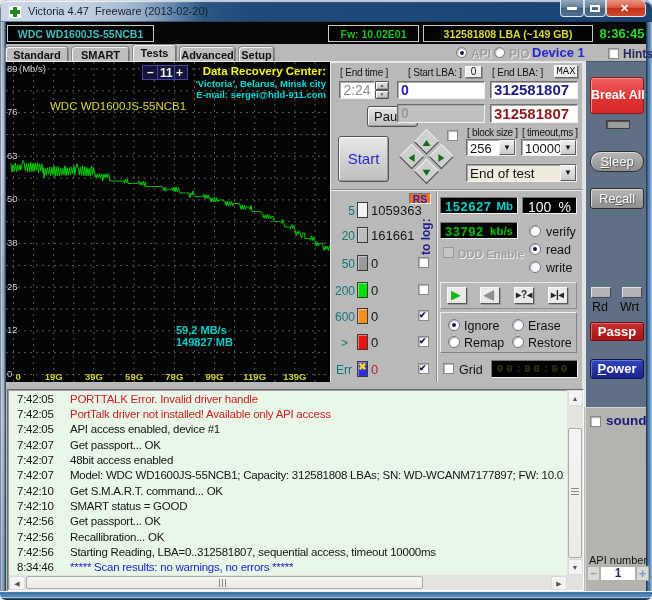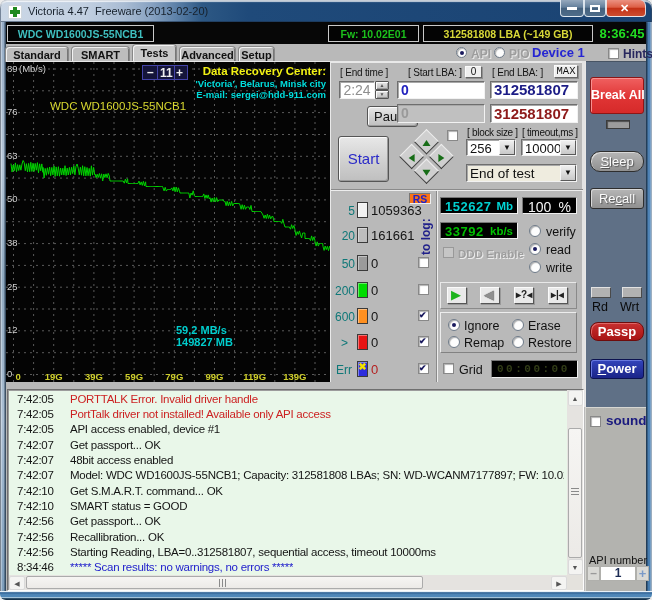--- a/index.html
+++ b/index.html
@@ -344,21 +344,21 @@
     </div>
 
   <div class="abs" style="left:590px;top:77px;width:54px;height:37px;background:linear-gradient(#f06060,#e03535 55%,#d62a2a);border:1px solid #8c1616;border-radius:3px;box-shadow:inset 1px 1px 0 #f89090;color:#fff;font-size:12.5px;font-weight:bold;text-align:center;line-height:35px;white-space:nowrap;">Break All</div>
   <div class="abs" style="left:606px;top:120px;width:24px;height:9px;background:#9c9c9c;border:1px solid #3c3c3c;box-shadow:inset 1px 1px 1px rgba(0,0,0,.5);"></div>
   <div class="abs" style="left:590px;top:151px;width:54px;height:21px;background:linear-gradient(#b6b6b6,#909090);border:1px solid #2e2e2e;border-radius:10px;box-shadow:inset 1px 1px 0 #d8d8d8;color:#fafafa;font-size:13px;text-align:center;line-height:19px;text-shadow:1px 1px 1px #555;"><u>S</u>leep</div>
   <div class="abs" style="left:590px;top:188px;width:54px;height:21px;background:linear-gradient(#b6b6b6,#909090);border:1px solid #2e2e2e;border-radius:3px;box-shadow:inset 1px 1px 0 #d8d8d8;color:#fafafa;font-size:13px;text-align:center;line-height:19px;text-shadow:1px 1px 1px #555;">Re<u>c</u>all</div>
   <div class="abs" style="left:591px;top:287px;width:20px;height:11px;background:#b2b2b2;border:1px solid;border-color:#e2e2e2 #4a4a4a #4a4a4a #e2e2e2;"></div>
   <div class="abs" style="left:622px;top:287px;width:20px;height:11px;background:#b2b2b2;border:1px solid;border-color:#e2e2e2 #4a4a4a #4a4a4a #e2e2e2;"></div>
   <div class="abs" style="left:592px;top:300px;font-size:12.5px;color:#0a0a0a;">Rd</div>
   <div class="abs" style="left:620px;top:300px;font-size:12.5px;color:#0a0a0a;">Wrt</div>
-  <div class="abs" style="left:590px;top:322px;width:54px;height:19px;background:linear-gradient(#c83030,#a81414);border:1px solid #6e0c0c;border-radius:8px;box-shadow:inset 1px 1px 0 #dd6666;color:#fff;font-size:13px;font-weight:bold;text-align:center;line-height:17px;">Passp</div>
+  <div class="abs" style="left:590px;top:322px;width:54px;height:19px;background:linear-gradient(#c83030,#a81414);border:1px solid #6e0c0c;border-radius:2px;box-shadow:inset 1px 1px 0 #dd6666;color:#fff;font-size:13px;font-weight:bold;text-align:center;line-height:17px;">Passp</div>
   <div class="abs" style="left:590px;top:359px;width:54px;height:20px;background:linear-gradient(#3344bb,#1a2488);border:1px solid #0c1250;border-radius:3px;box-shadow:inset 1px 1px 0 #6677dd;color:#fff;font-size:13px;font-weight:bold;text-align:center;line-height:18px;"><u>P</u>ower</div>
   <div class="cb abs" style="left:590px;top:416px;"></div>
   <div class="abs" style="left:606px;top:413px;font-size:13.5px;font-weight:bold;color:#1a1a7e;">sound</div>
   <div class="abs" style="left:589px;top:554px;font-size:11px;color:#111;">API number</div>
   <div class="abs" style="left:587px;top:566px;width:13px;height:15px;background:#dadad6;border:1px solid #b0b0ac;color:#9a9a9a;font-size:12px;font-weight:bold;text-align:center;line-height:13px;">–</div>
   <div class="field abs" style="left:600px;top:566px;width:36px;height:15px;border-color:#b0b0ac #b0b0ac #b0b0ac #b0b0ac;box-shadow:none;font-size:12px;font-weight:bold;color:#1c2c54;text-align:center;line-height:13px;">1</div>
   <div class="abs" style="left:636px;top:566px;width:13px;height:15px;background:#dadad6;border:1px solid #b0b0ac;color:#7a9ac8;font-size:13px;font-weight:bold;text-align:center;line-height:13px;">+</div>
 
   <div id="logbox" class="abs"></div>
   <div class="logline abs" style="left:17px;top:392.5px;">7:42:05</div>

